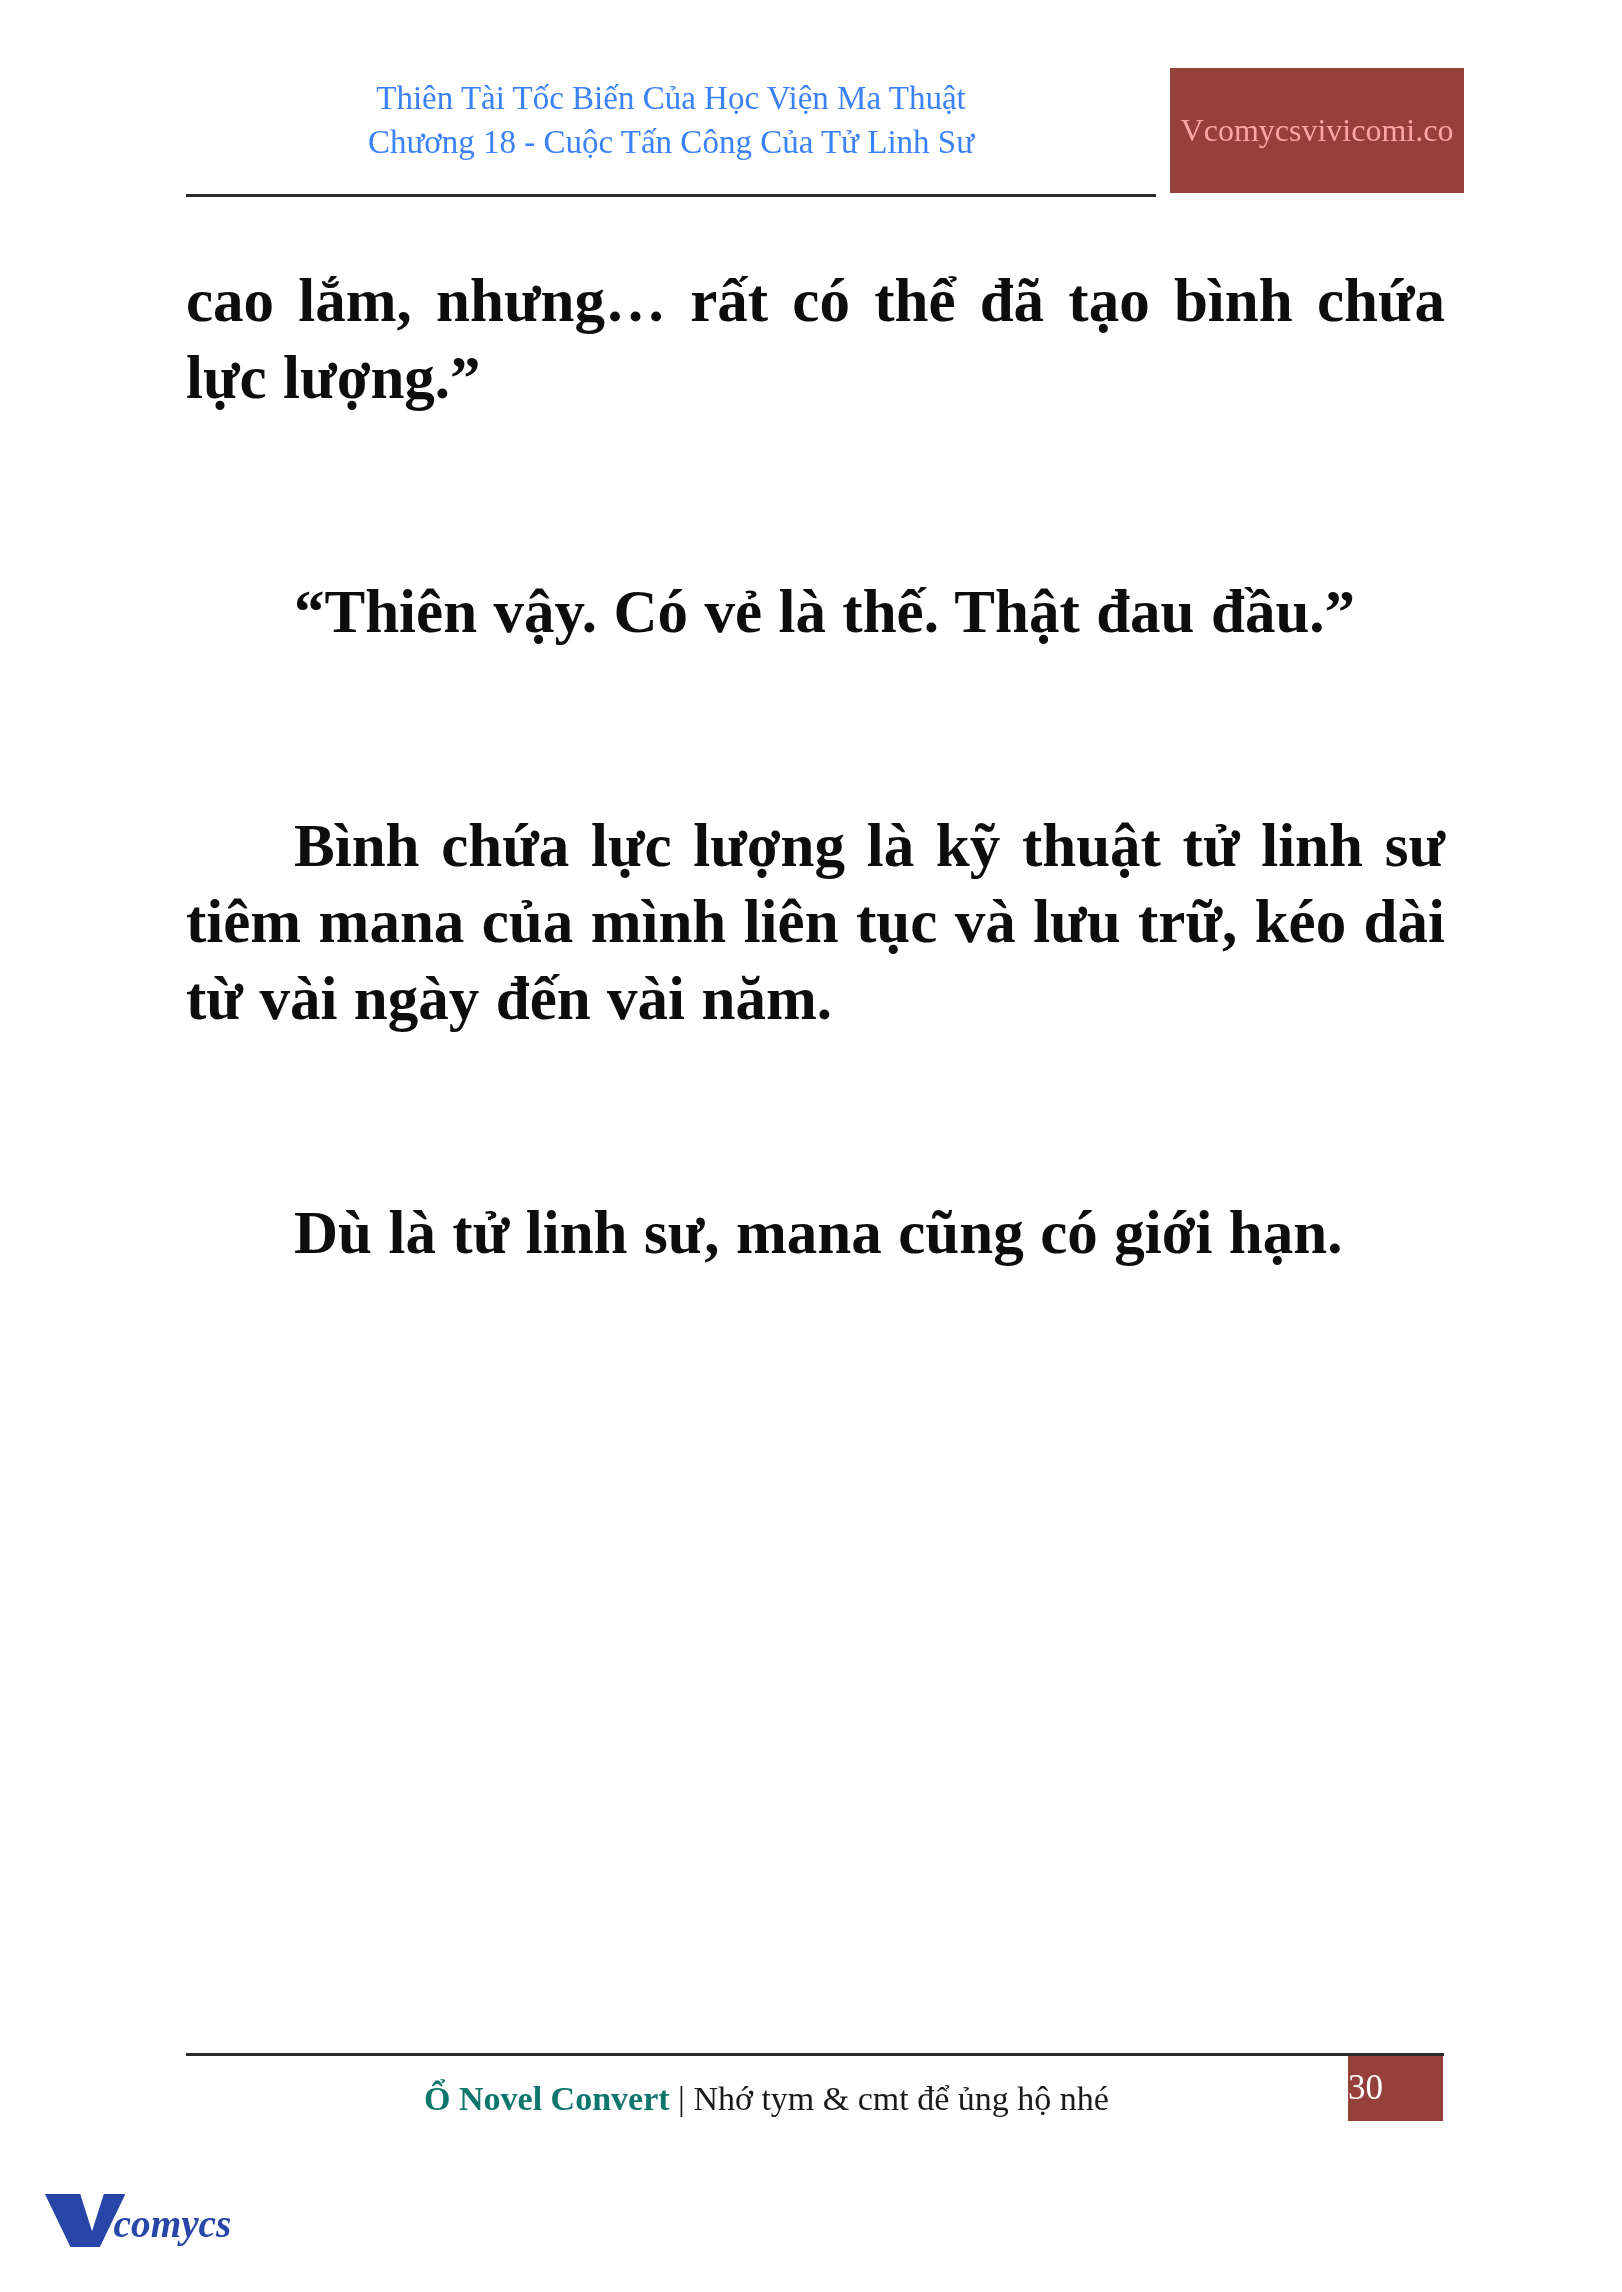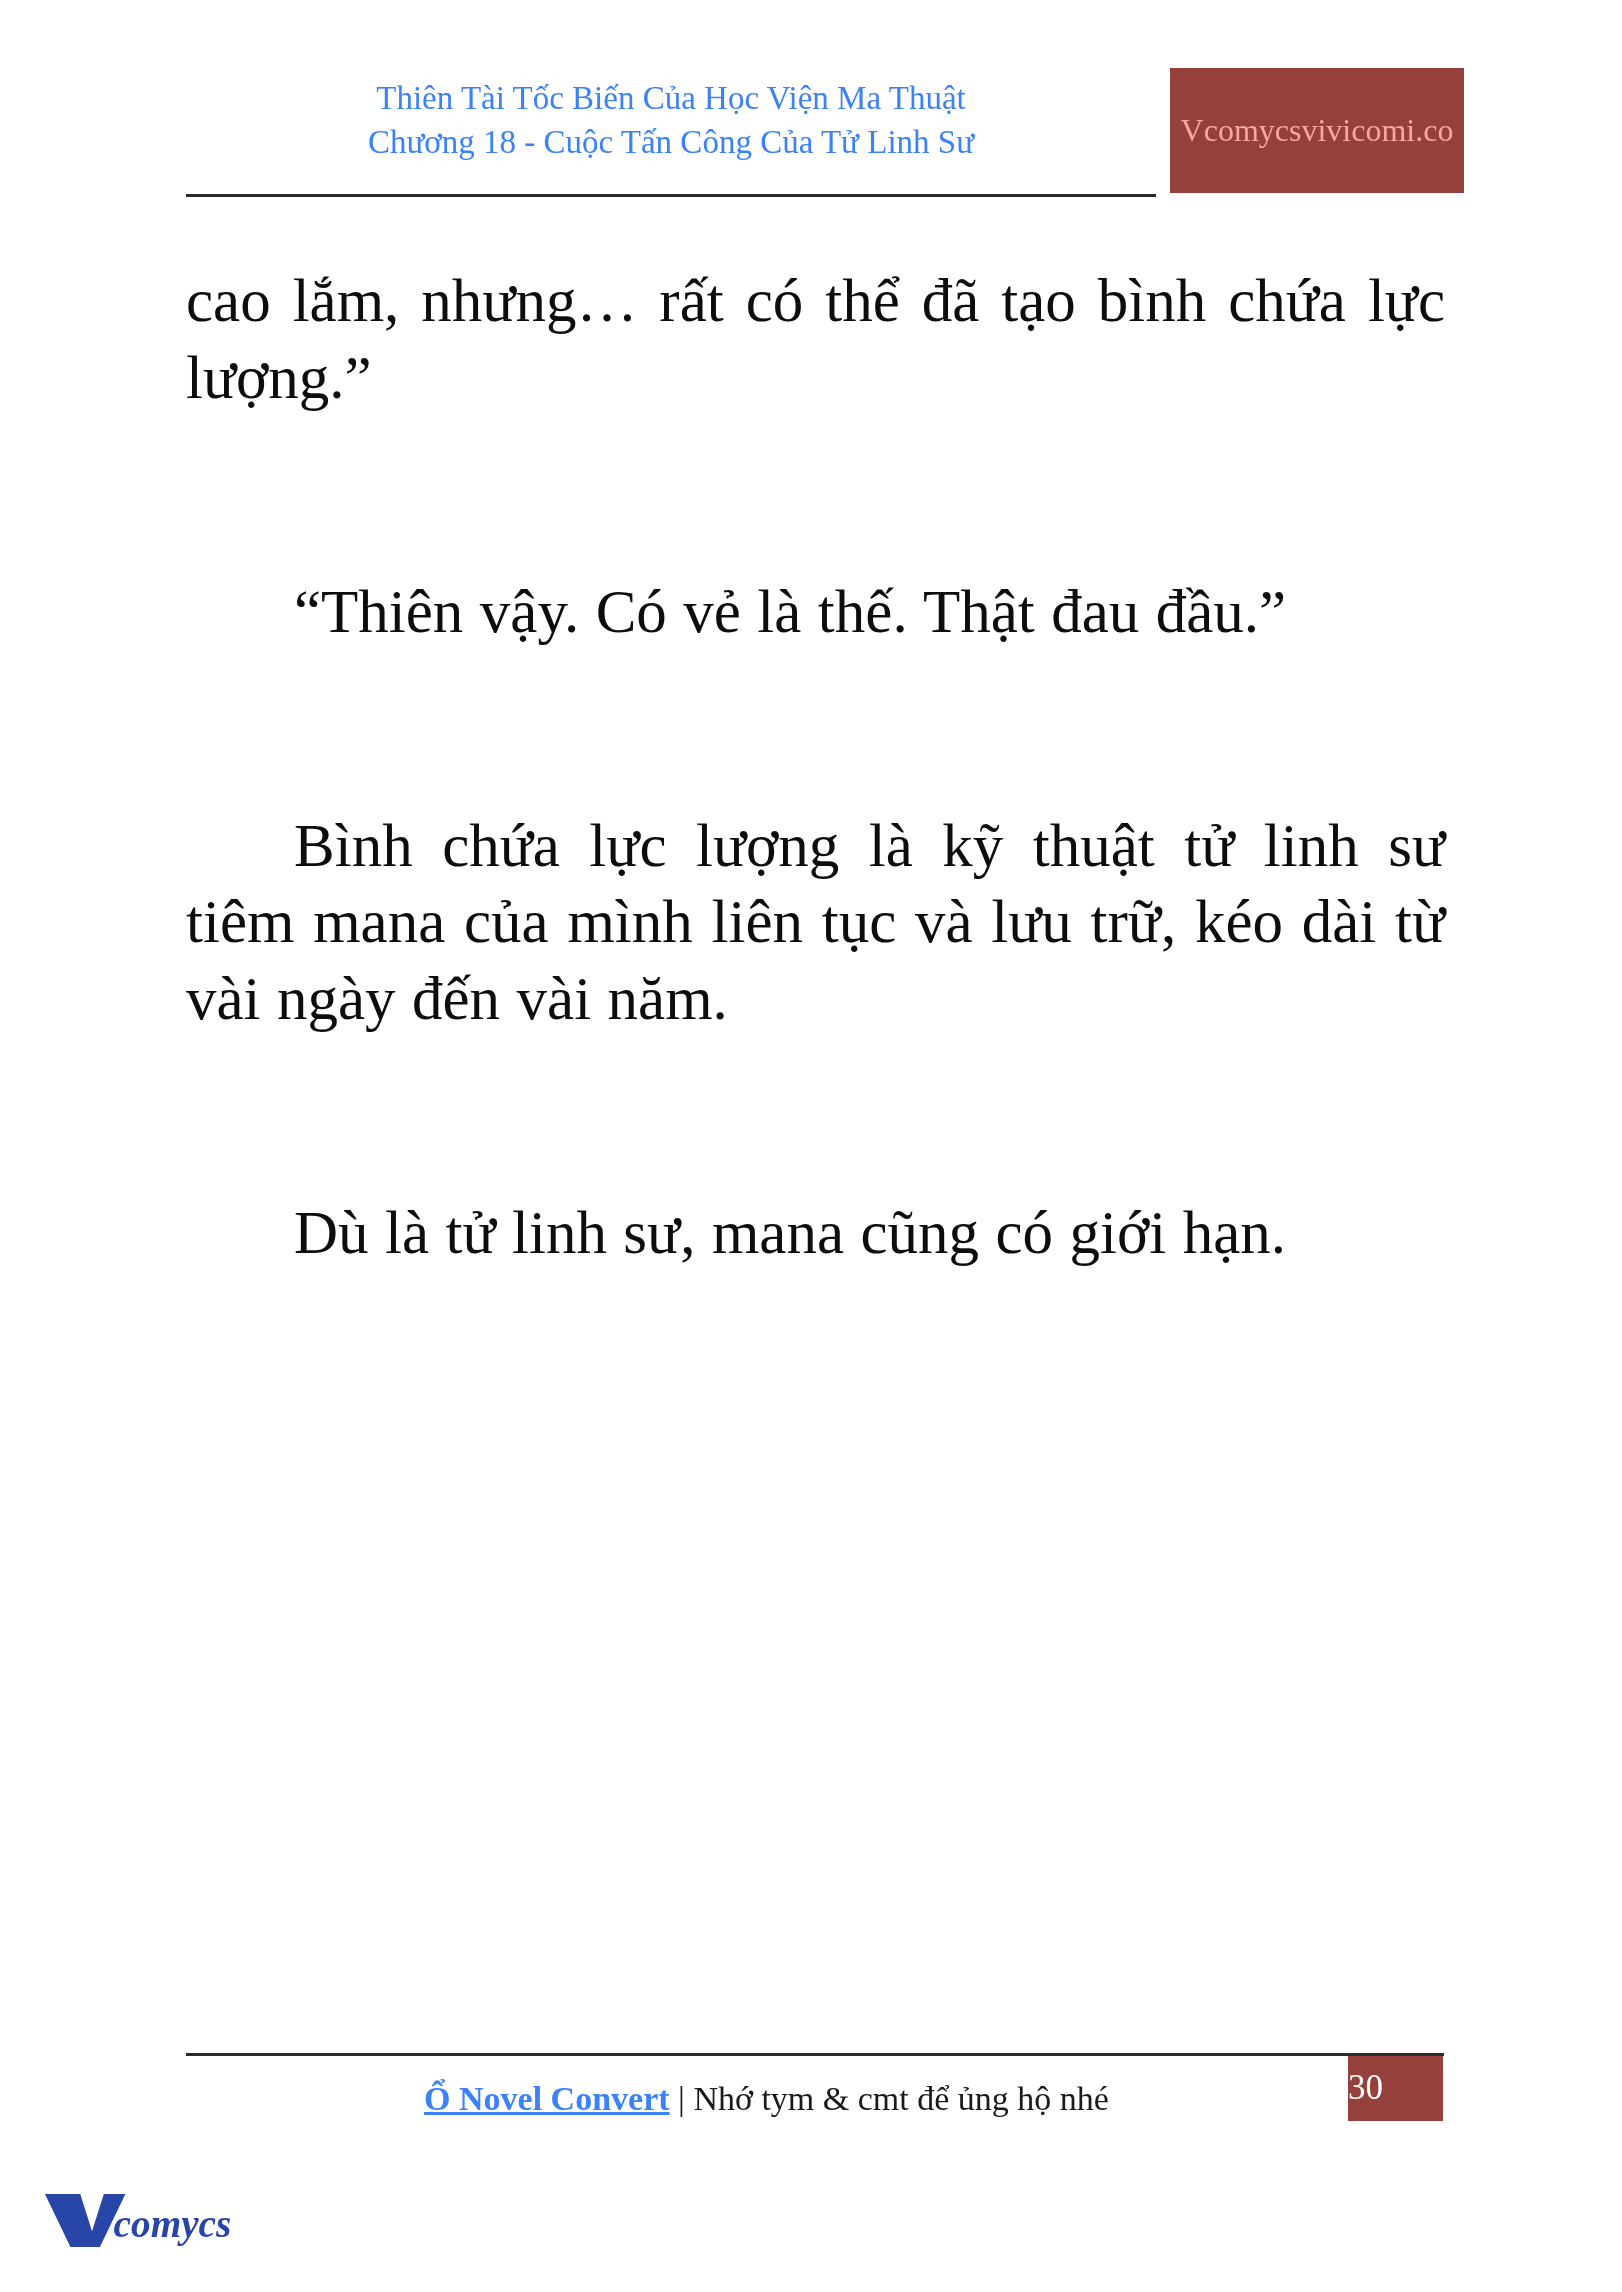--- a/index.html
+++ b/index.html
@@ -68,20 +68,21 @@
     font-size: 32px;
     line-height: 1.28;
   }
 
   
   .content {
     position: absolute;
     left: 186px;
     top: 263px;
     width: 1259px;
+    font-weight: bold;
   }
   .para {
     font-family: "Liberation Serif", serif;
     font-size: 61px;
     line-height: 1.26;
     color: #0d0d0d;
     text-align: justify;
     text-justify: inter-word;
     margin: 0 0 84px 0;
     word-spacing: 0.02em;
@@ -111,23 +112,22 @@
     top: 13.7px;
     width: 1161px;
     text-align: center;
     font-family: "Liberation Serif", serif;
     font-size: 34px;
     line-height: 63px;
     color: #1a1a1a;
     white-space: nowrap;
   }
   .footer-brand {
-    color: #3b82f6;
+    color: #0f766e;
     font-weight: bold;
-    text-decoration: underline;
   }
   .footer-sep {
     color: #1a1a1a;
   }
   .footer-pagebox {
     position: absolute;
     left: 1162px;
     top: 2.9px;
     width: 95px;
     height: 65px;

